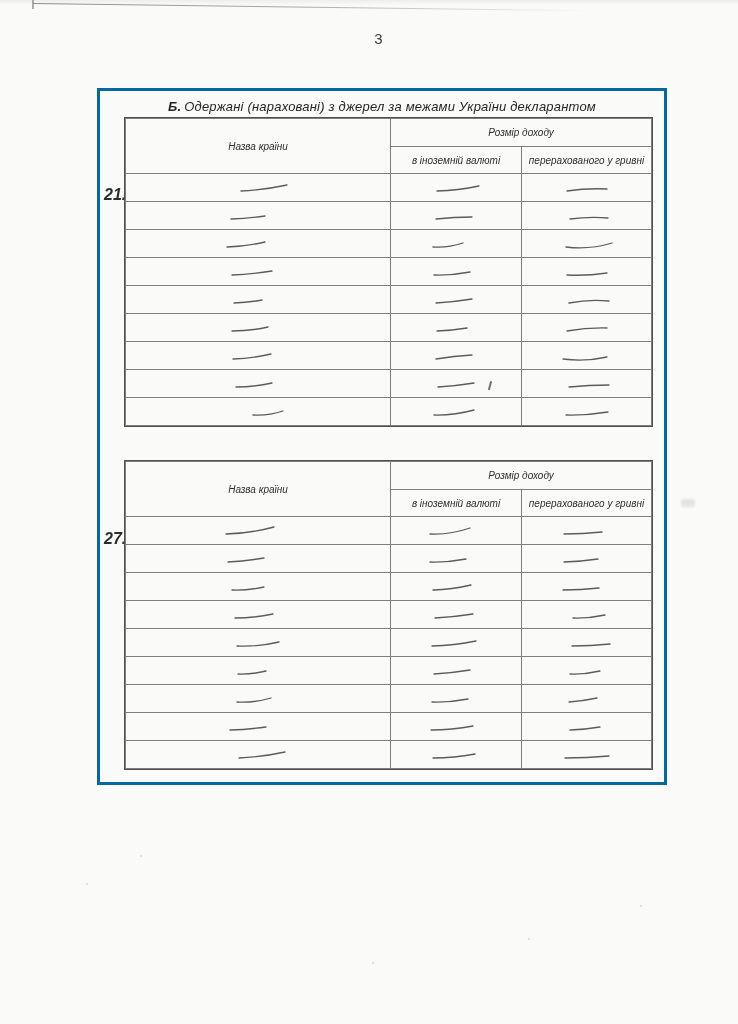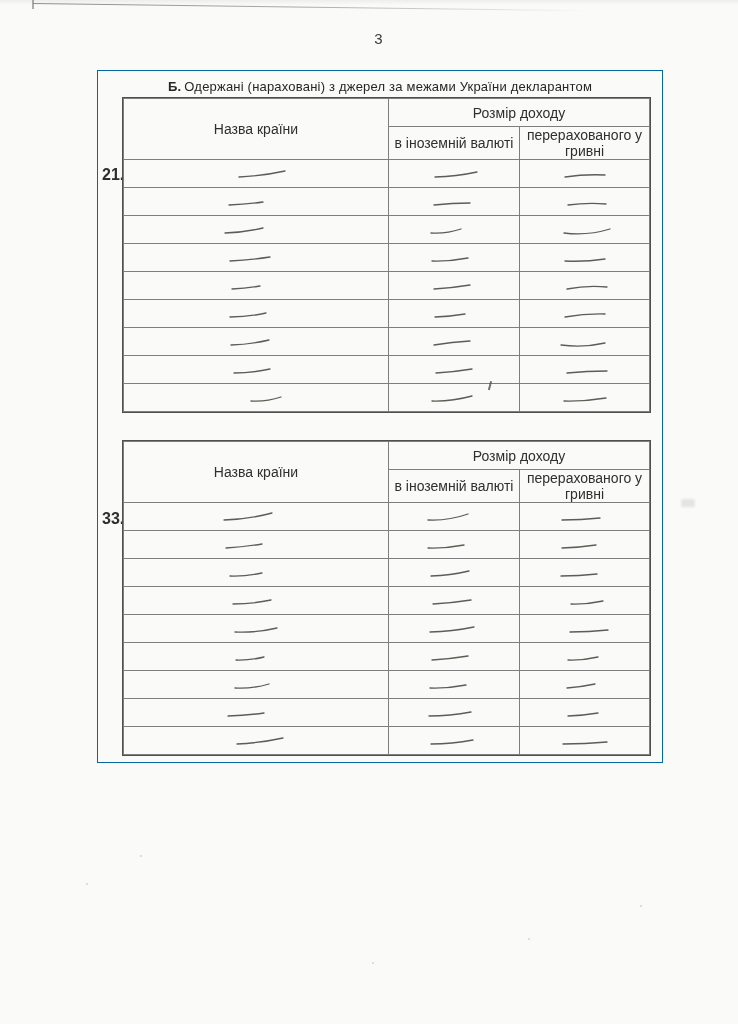--- a/index.html
+++ b/index.html
@@ -21,23 +21,24 @@
   .page-number {
     position: absolute;
     left: 97px; top: 30px; width: 564px;
     text-align: center;
     font-size: 15px;
     color: #3c3c3c;
     letter-spacing: 1px;
   }
   .outer-box {
     position: absolute;
-    left: 97px; top: 70px;
+    left: 97px; top: 88px;
     width: 564px; height: 691px;
-    border: 1px solid #0369a1;
+    border: 3px solid #0369a1;
+    font-style: italic;
   }
   .section-title {
     position: absolute;
     left: 0; width: 100%;
     text-align: center;
     font-size: 13px;
     color: #262626;
     letter-spacing: 0.2px;
     white-space: nowrap;
   }
@@ -66,21 +67,21 @@
   #table-b { top: 27px; }
   #table-v { top: 370px; }
   .decl-table th, .decl-table td {
     border: 1px solid #7e7e7e;
     padding: 0;
     text-align: center;
     vertical-align: middle;
   }
   .decl-table th {
     font-weight: 400;
-    font-size: 14px;
+    font-size: 10px;
     color: #2f2f2f;
   }
   .decl-table thead tr.h-top { height: 28px; }
   .decl-table thead tr.h-sub { height: 27px; }
   .decl-table tbody tr { height: 28px; }
   .col-country { width: 265px; }
   .col-foreign { width: 131px; }
   .col-hryvnia { width: 130px; }
   svg.dash { display: inline-block; vertical-align: middle; }
 
@@ -230,21 +231,21 @@
                 <path d="M 15 11 Q 35 11.5 55 6" fill="none" stroke="#4b4a45" stroke-width="1.3" stroke-linecap="round" opacity="0.9"></path>
               </svg></td>
             <td><svg class="dash" width="70" height="16" viewBox="0 0 70 16" style="transform:translateX(0px)">
                 <path d="M 14 11 Q 35 11.5 56 8" fill="none" stroke="#4b4a45" stroke-width="1.3" stroke-linecap="round" opacity="0.9"></path>
               </svg></td>
           </tr>
         </tbody>
     </table>
 
 
-    <div class="item-number" id="item-22">33.</div>
+    <div class="item-number" id="item-22">27.</div>
 
     <table class="decl-table" id="table-v">
       <colgroup>
         <col class="col-country">
           <col class="col-foreign">
           <col class="col-hryvnia">
       </colgroup>
       <thead>
         <tr class="h-top">
           <th rowspan="2">Назва країни</th>

